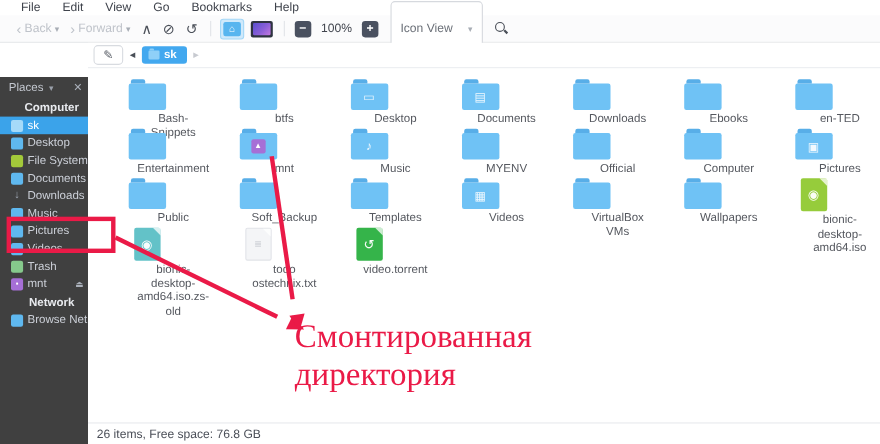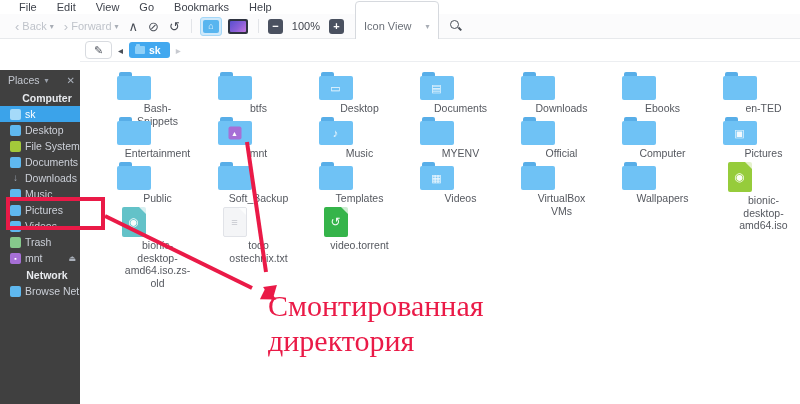--- a/index.html
+++ b/index.html
@@ -316,20 +316,23 @@
     <div class="label">todo ostechnix.txt</div>
   </div>
         <div class="file-cell">
     <div class="icon file file-torrent">
             <span class="fglyph">↺</span>
           </div>
     <div class="label">video.torrent</div>
   </div>
       </div>
 
+    <div class="statusbar">
+      <span>26 items, Free space: 76.8 GB</span>
+    </div>
   </div>
 </div>
 
 <div class="annotation-layer">
   <svg width="800" height="404" viewBox="0 0 800 404">
     <rect x="8" y="199" width="95" height="29" fill="none" stroke="#ea1a47" stroke-width="4"></rect>
     <line x1="105" y1="216" x2="252" y2="288" stroke="#ea1a47" stroke-width="4"></line>
     <polygon points="0,-7 15,0 0,7" fill="#ea1a47" transform="translate(263,293) rotate(26)"></polygon>
     <line x1="247" y1="142" x2="266" y2="272" stroke="#ea1a47" stroke-width="4"></line>
     <polygon points="0,-7 15,0 0,7" fill="#ea1a47" transform="translate(270,286) rotate(81)"></polygon>

